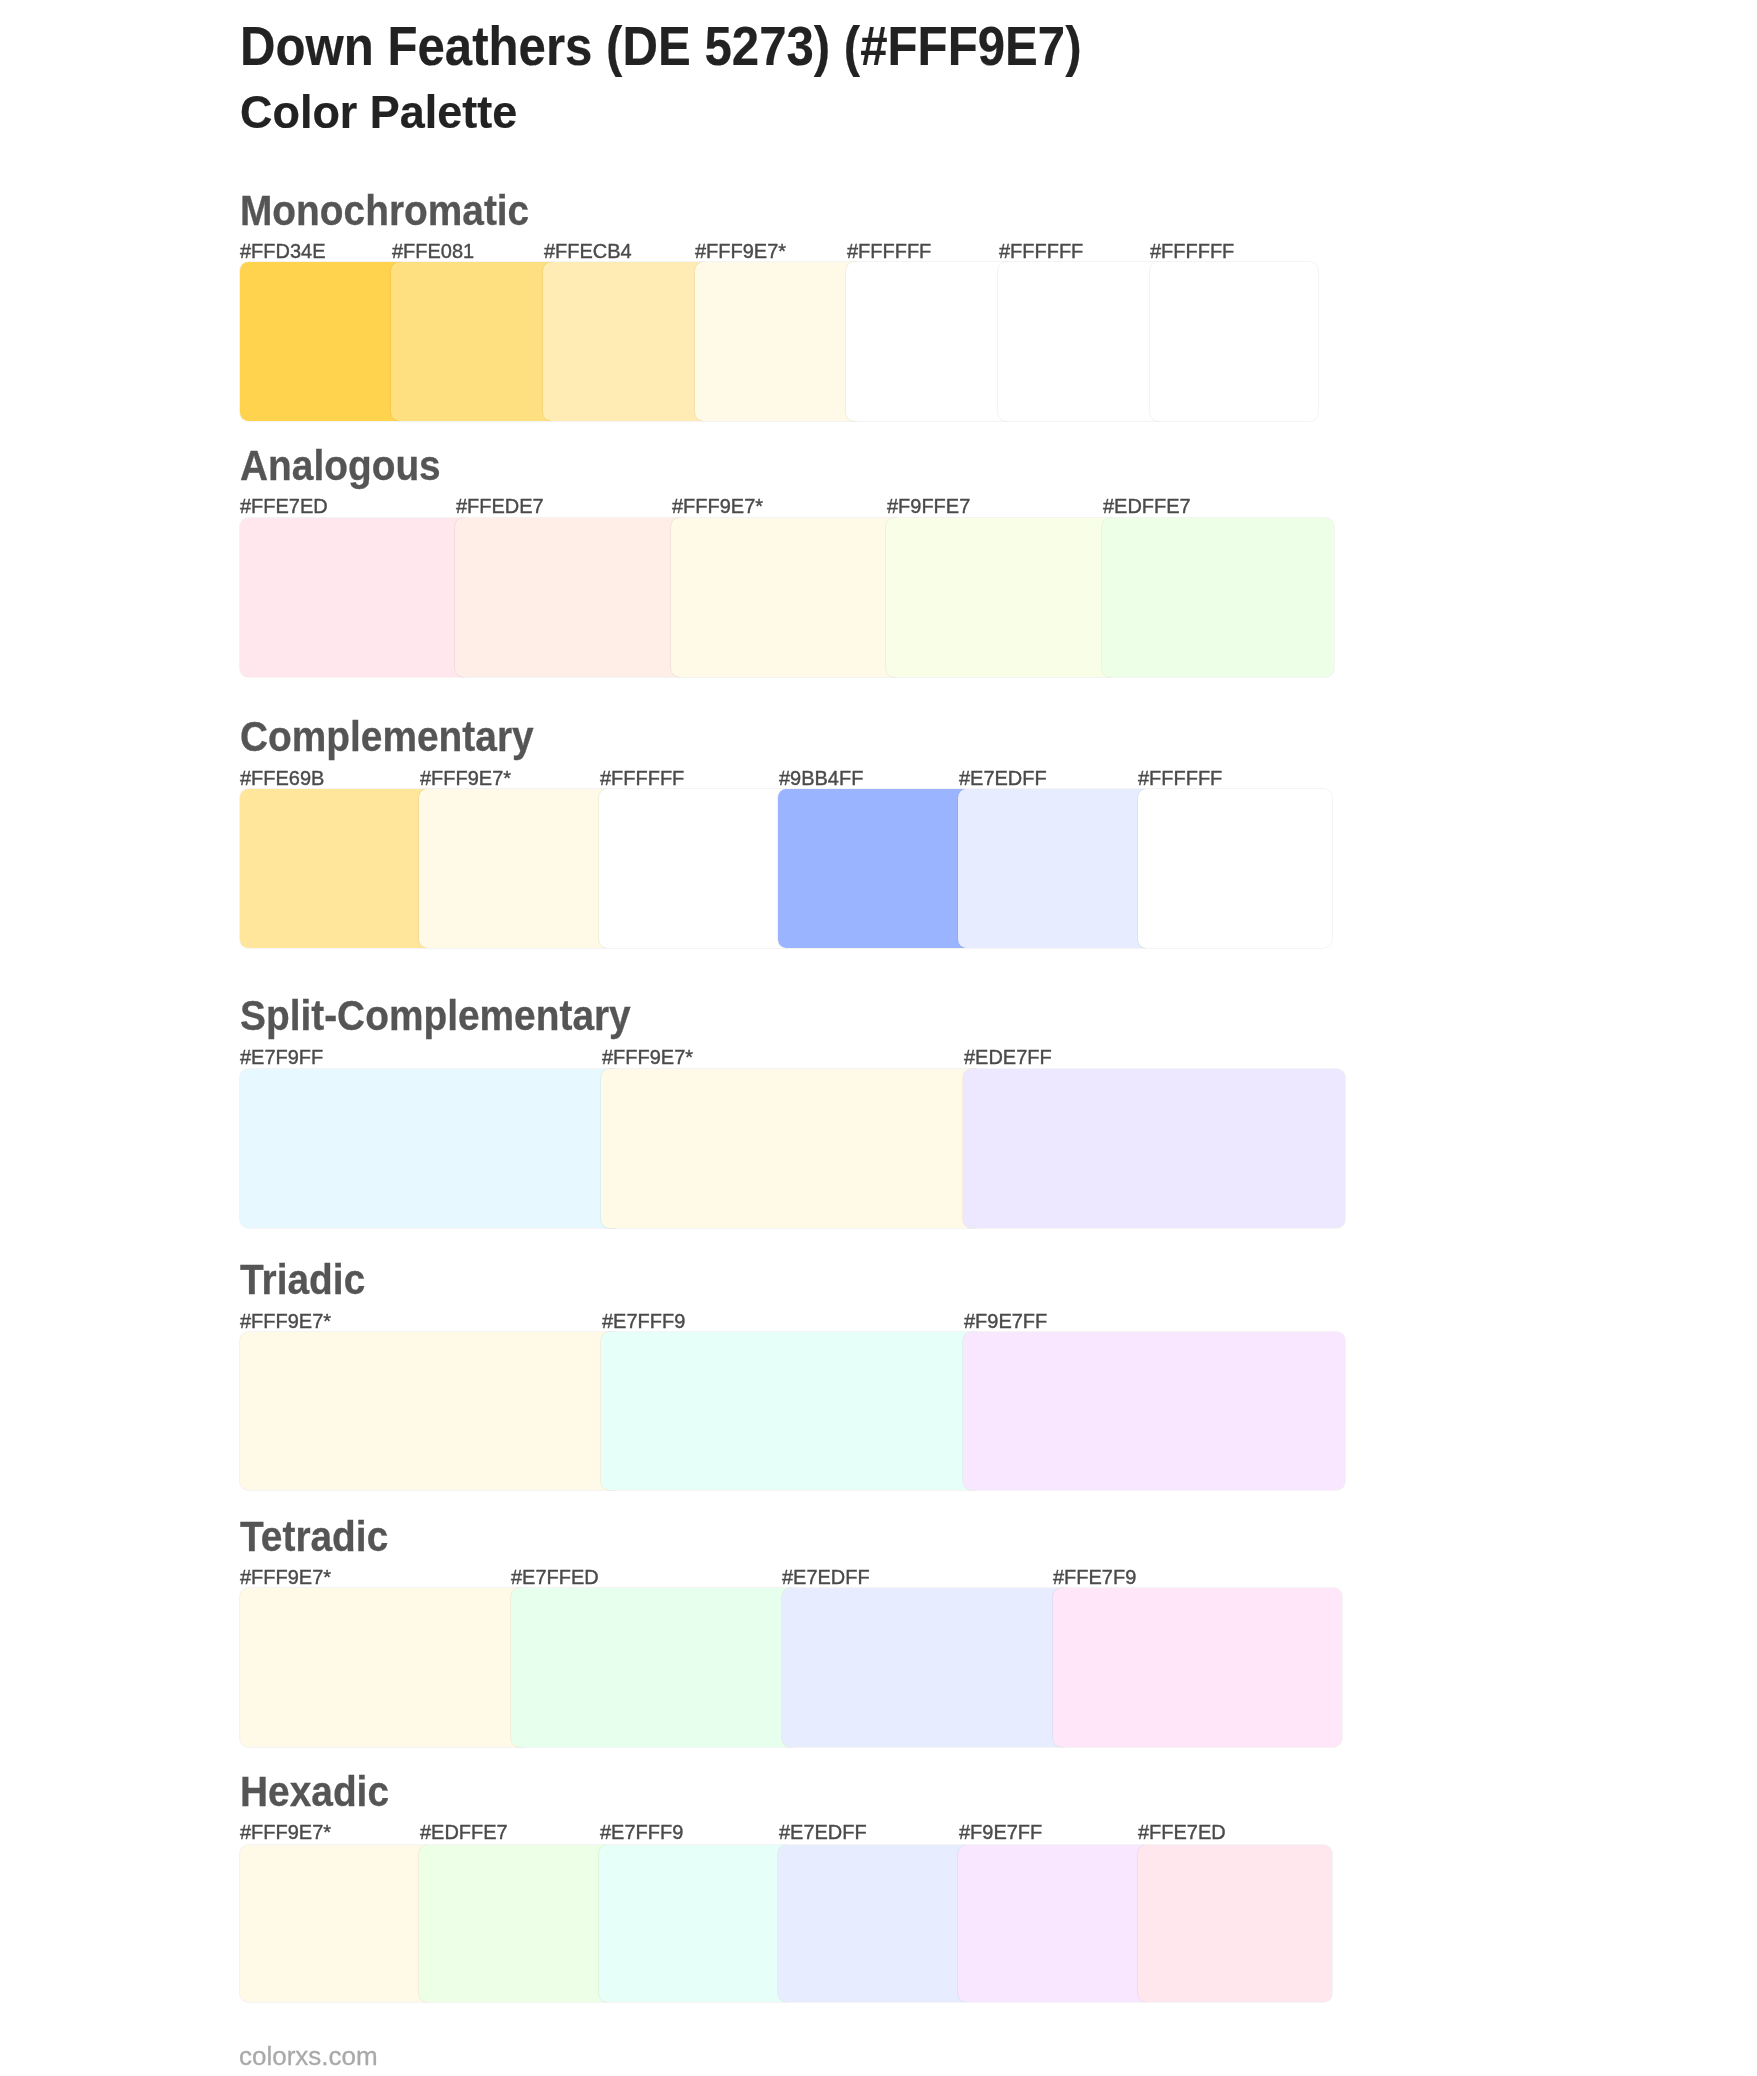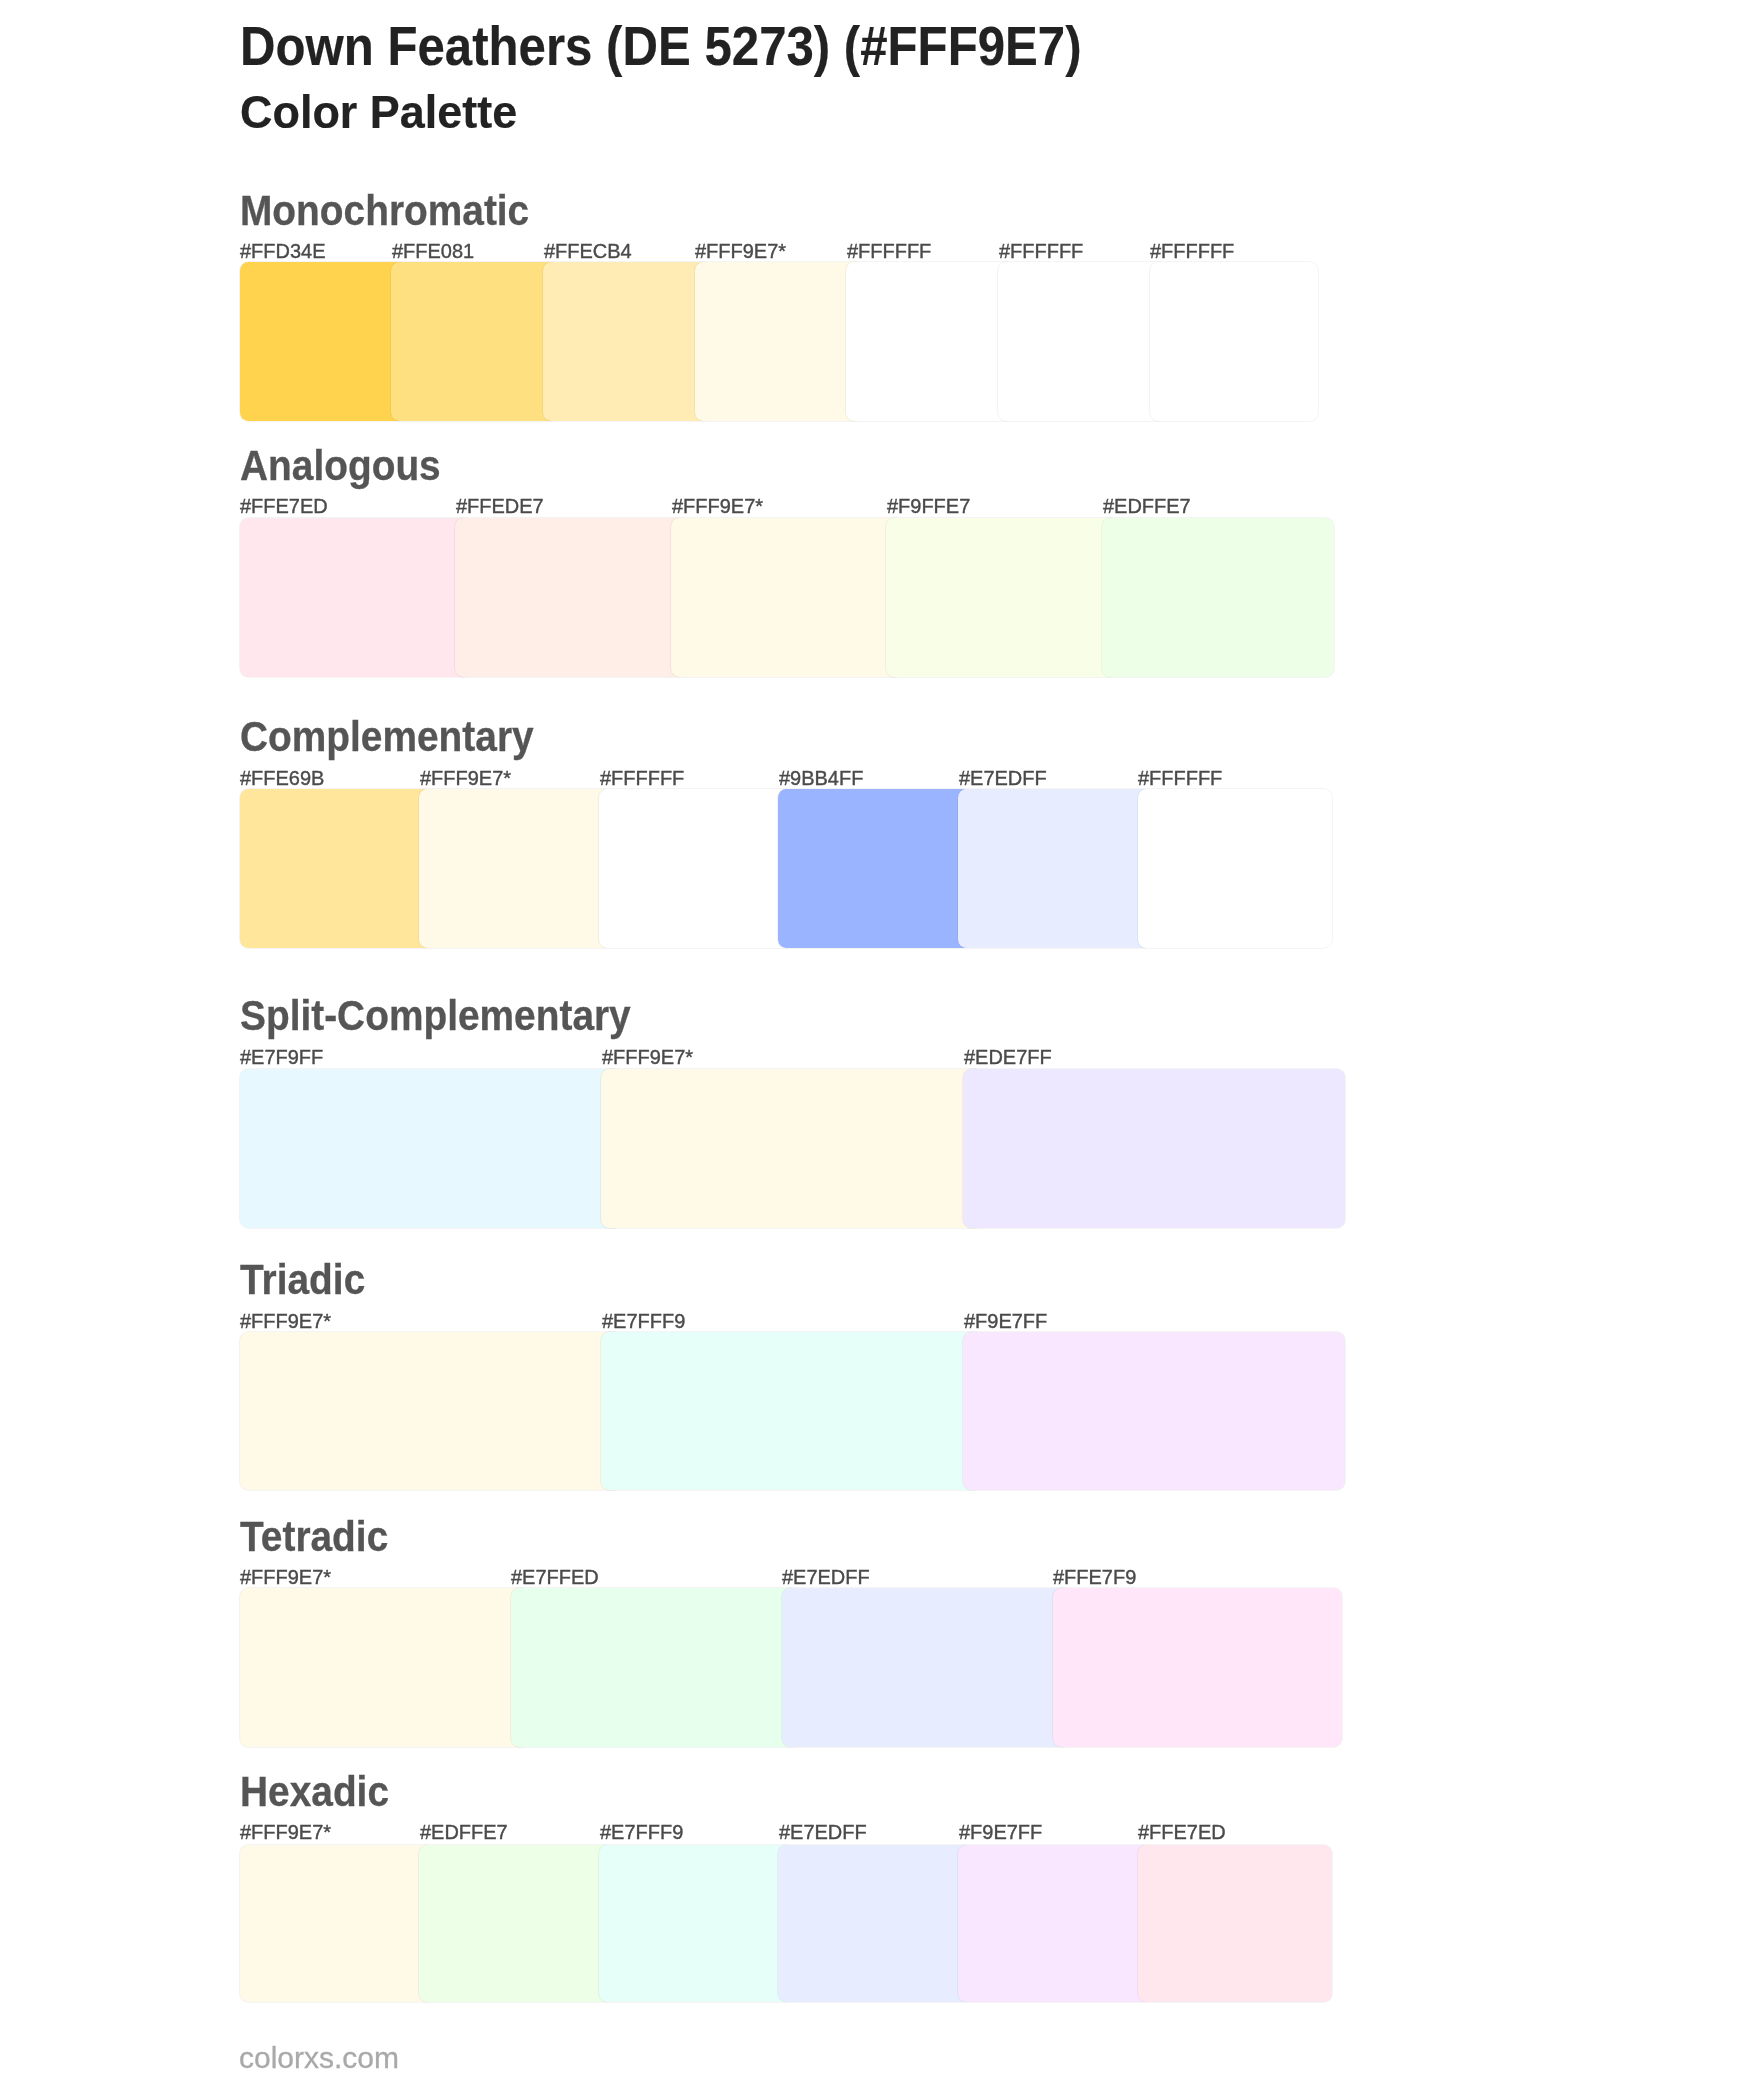--- a/index.html
+++ b/index.html
@@ -38,21 +38,21 @@
     transform:scaleX(0.951); transform-origin:0 0; will-change:opacity;
   }
   .sw{
     position:absolute; border-radius:8.4px;
     box-shadow:0 0 0 0.8px rgba(0,0,0,0.06);
   }
 
   
   #footer{
     position:absolute; left:239px; top:2043px;
-    font-size:30px; line-height:1; color:#a9a9a9;
+    font-size:26px; line-height:1; color:#a9a9a9;
     -webkit-text-stroke:0.3px #a9a9a9; will-change:opacity;
   }
 </style>
 </head>
 <body>
 
 <div class="page">
 
   <div id="title">
     <div class="h1line" id="t1">Down Feathers (DE 5273) (#FFF9E7)</div>

